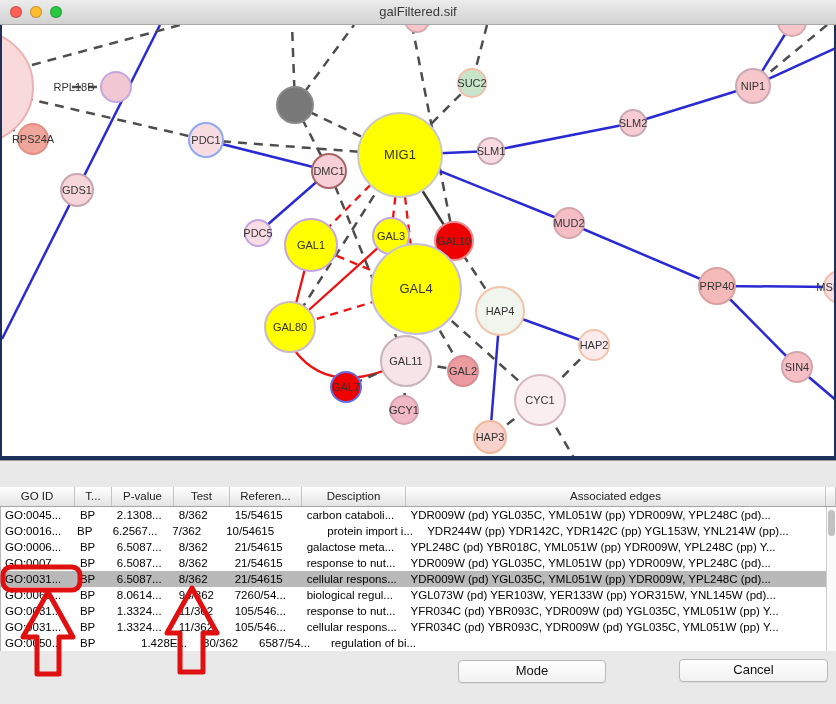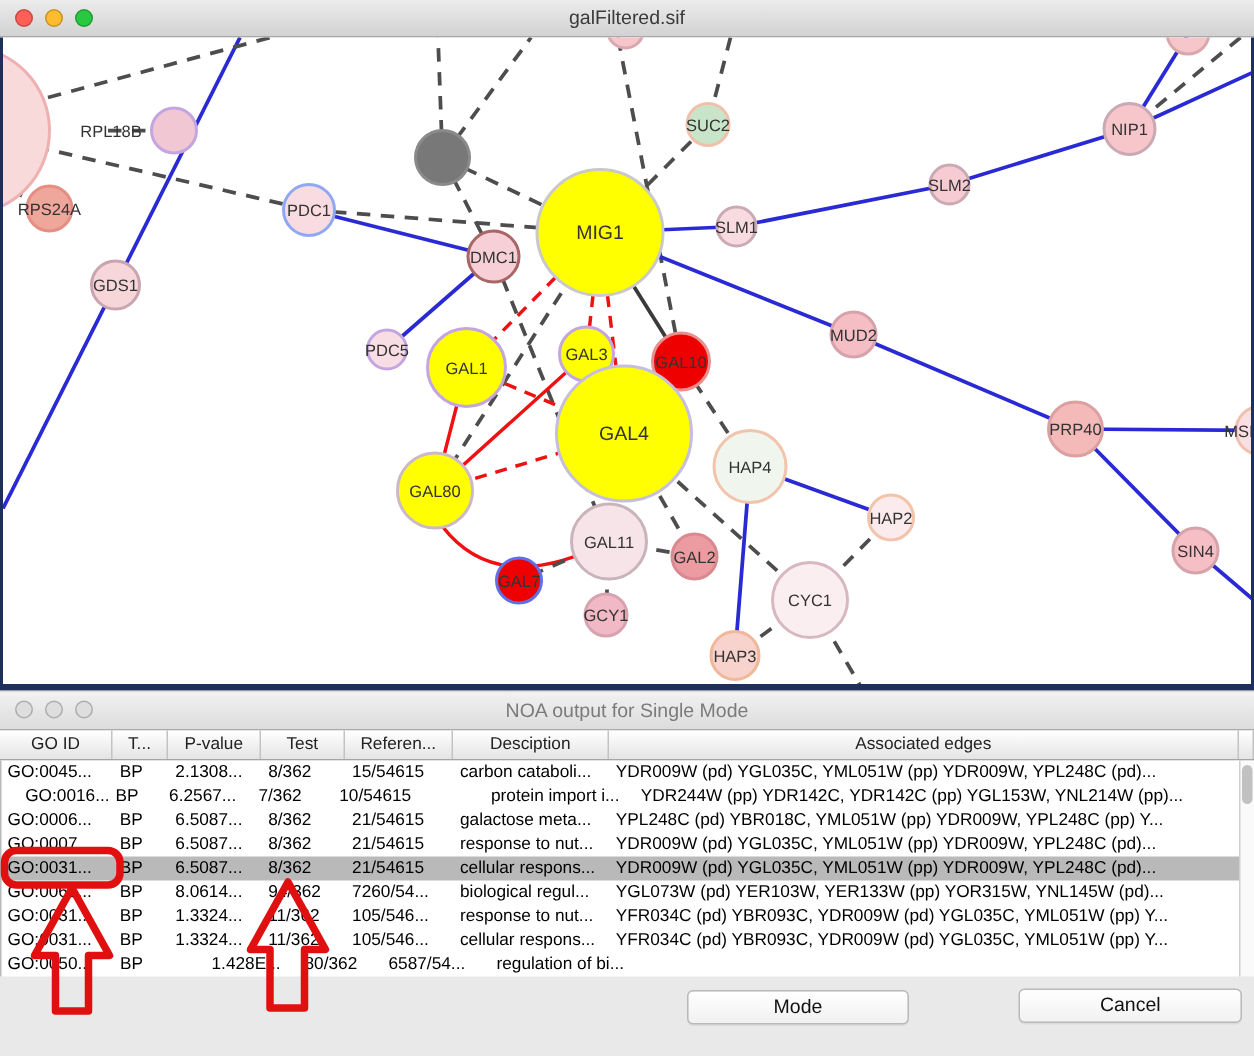--- a/index.html
+++ b/index.html
@@ -168,28 +168,20 @@
           <text x="538" y="379" text-anchor="middle" font-size="11" fill="#333" font-family="&quot;Liberation Sans&quot;,sans-serif">CYC1</text>
           <circle cx="592" cy="320" r="15" fill="#fcebec" stroke="#f2c4ac" stroke-width="2"></circle>
           <text x="592" y="324" text-anchor="middle" font-size="11" fill="#333" font-family="&quot;Liberation Sans&quot;,sans-serif">HAP2</text>
           <circle cx="488" cy="412" r="16" fill="#f8d2cc" stroke="#f0b898" stroke-width="2"></circle>
           <text x="488" y="416" text-anchor="middle" font-size="11" fill="#333" font-family="&quot;Liberation Sans&quot;,sans-serif">HAP3</text>
         </svg>
     </div>
   </div>
 
   <div class="win2">
-    <div class="titlebar2">
-      <div class="lights" id="lights2">
-          <div class="light" style="background: rgb(222, 222, 222);"></div>
-          <div class="light" style="background: rgb(222, 222, 222);"></div>
-          <div class="light" style="background: rgb(222, 222, 222);"></div>
-        </div>
-      <div class="wtitle2">NOA output for Single Mode</div>
-    </div>
     <div class="thead" id="thead">
         <div class="hcell" style="width: 75px;">GO ID</div>
         <div class="hcell" style="width: 37px;">T...</div>
         <div class="hcell" style="width: 62px;">P-value</div>
         <div class="hcell" style="width: 56px;">Test</div>
         <div class="hcell" style="width: 72px;">Referen...</div>
         <div class="hcell" style="width: 104px;">Desciption</div>
         <div class="hcell" style="width: 420px;">Associated edges</div>
         <div class="hcell" style="width: 10px;"></div>
       </div>
@@ -197,21 +189,21 @@
         <div class="trow">
           <div class="tcell" style="width: 75px;">GO:0045...</div>
           <div class="tcell" style="width: 37px;">BP</div>
           <div class="tcell" style="width: 62px;">2.1308...</div>
           <div class="tcell" style="width: 56px;">8/362</div>
           <div class="tcell" style="width: 72px;">15/54615</div>
           <div class="tcell" style="width: 104px;">carbon cataboli...</div>
           <div class="tcell" style="width: 420px;">YDR009W (pd) YGL035C, YML051W (pp) YDR009W, YPL248C (pd)...</div>
         </div>
         <div class="trow">
-          <div class="tcell" style="width: 75px; text-align: right;">GO:0016...</div>
+          <div class="tcell" style="width: 75px;">GO:0016...</div>
           <div class="tcell" style="width: 37px;">BP</div>
           <div class="tcell" style="width: 62px;">6.2567...</div>
           <div class="tcell" style="width: 56px;">7/362</div>
           <div class="tcell" style="width: 72px;">10/54615</div>
           <div class="tcell" style="width: 104px; margin-left: 32px;">protein import i...</div>
           <div class="tcell" style="width: 420px;">YDR244W (pp) YDR142C, YDR142C (pp) YGL153W, YNL214W (pp)...</div>
         </div>
         <div class="trow">
           <div class="tcell" style="width: 75px;">GO:0006...</div>
           <div class="tcell" style="width: 37px;">BP</div>

